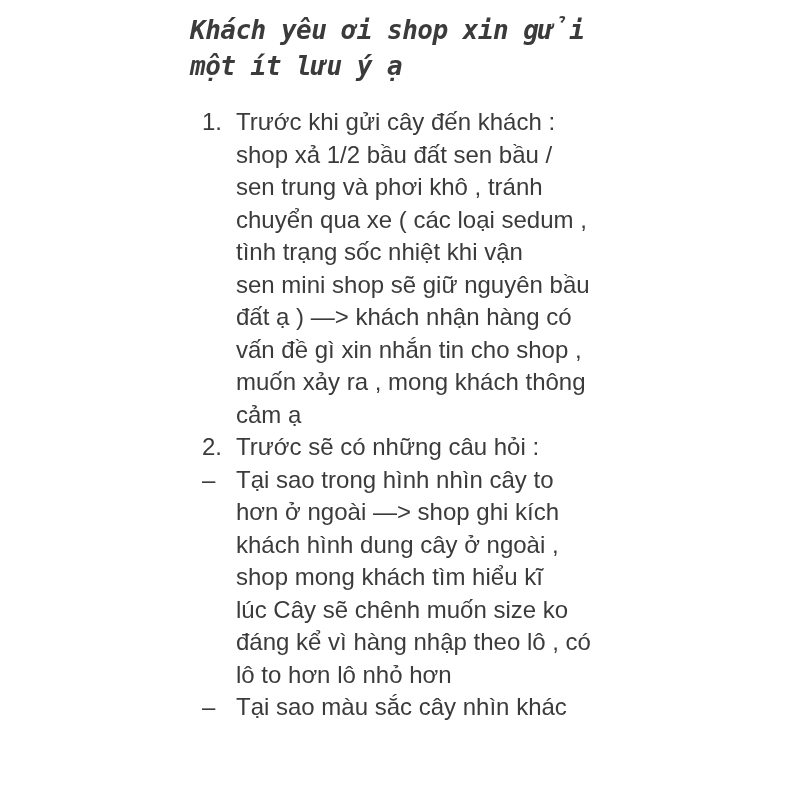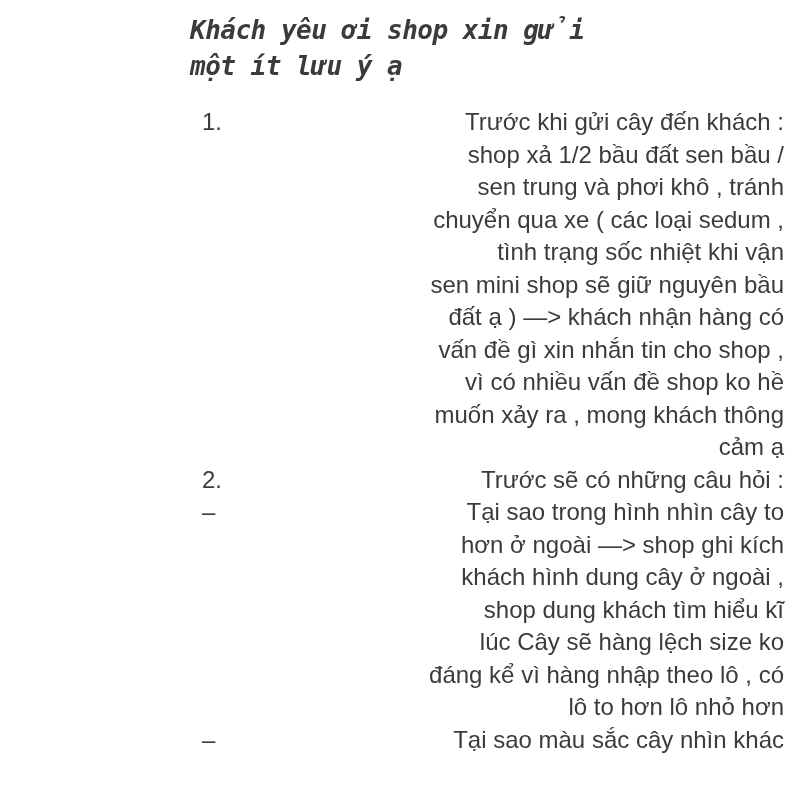--- a/index.html
+++ b/index.html
@@ -10,21 +10,21 @@
     width: 800px;
     height: 800px;
     overflow: hidden;
     background: var(--bg, #ffffff);
   }
   .page {
     position: relative;
     width: 800px;
     height: 800px;
     overflow: hidden;
-    padding: 12px 16px 0 190px;
+    padding: 12px 10px 0 190px;
     box-sizing: border-box;
     background: var(--bg, #ffffff);
   }
   .title {
     font-family: "DejaVu Sans Mono", monospace;
     font-weight: bold;
     font-style: italic;
     font-size: 26px;
     line-height: 36px;
     letter-spacing: -0.5px;
@@ -45,21 +45,20 @@
   }
   .marker {
     flex: 0 0 34px;
     width: 34px;
   }
   .item-text {
     flex: 1 1 auto;
   }
   .line {
     white-space: nowrap;
-    text-align: right;
   }
 </style>
 </head>
 <body>
 
 <div class="page">
   <h1 class="title">
     <div class="title-line">Khách yêu ơi shop xin gửi</div>
     <div class="title-line">một ít lưu ý ạ</div>
   </h1>
@@ -68,39 +67,38 @@
         <div class="marker">1.</div>
         <div class="item-text">
           <div class="line">Trước khi gửi cây đến khách :</div>
           <div class="line">shop xả 1/2 bầu đất sen bầu /</div>
           <div class="line">sen trung và phơi khô , tránh</div>
           <div class="line">chuyển qua xe ( các loại sedum ,</div>
           <div class="line">tình trạng sốc nhiệt khi vận</div>
           <div class="line">sen mini shop sẽ giữ nguyên bầu</div>
           <div class="line">đất ạ ) —&gt; khách nhận hàng có</div>
           <div class="line">vấn đề gì xin nhắn tin cho shop ,</div>
-          <div class="line">vì có nhiều vấn đề shop ko hề</div>
           <div class="line">muốn xảy ra , mong khách thông</div>
           <div class="line">cảm ạ</div>
         </div>
       </div>
       <div class="list-row">
         <div class="marker">2.</div>
         <div class="item-text">
           <div class="line">Trước sẽ có những câu hỏi :</div>
         </div>
       </div>
       <div class="list-row">
         <div class="marker">–</div>
         <div class="item-text">
           <div class="line">Tại sao trong hình nhìn cây to</div>
           <div class="line">hơn ở ngoài —&gt; shop ghi kích</div>
           <div class="line">khách hình dung cây ở ngoài ,</div>
-          <div class="line">shop dung khách tìm hiểu kĩ</div>
-          <div class="line">lúc Cây sẽ hàng lệch size ko</div>
+          <div class="line">shop mong khách tìm hiểu kĩ</div>
+          <div class="line">lúc Cây sẽ chênh muốn size ko</div>
           <div class="line">đáng kể vì hàng nhập theo lô , có</div>
           <div class="line">lô to hơn lô nhỏ hơn</div>
         </div>
       </div>
       <div class="list-row">
         <div class="marker">–</div>
         <div class="item-text">
           <div class="line">Tại sao màu sắc cây nhìn khác</div>
         </div>
       </div>

